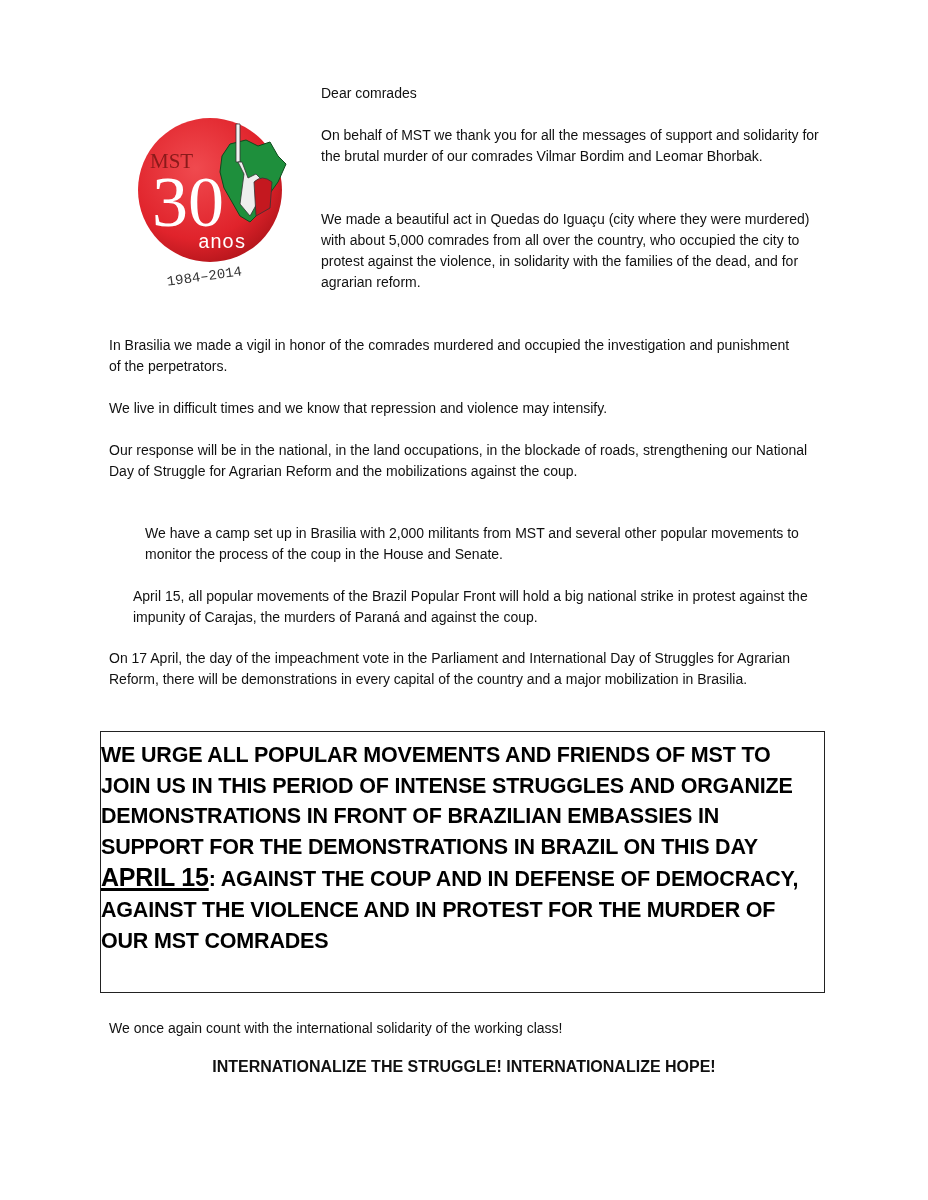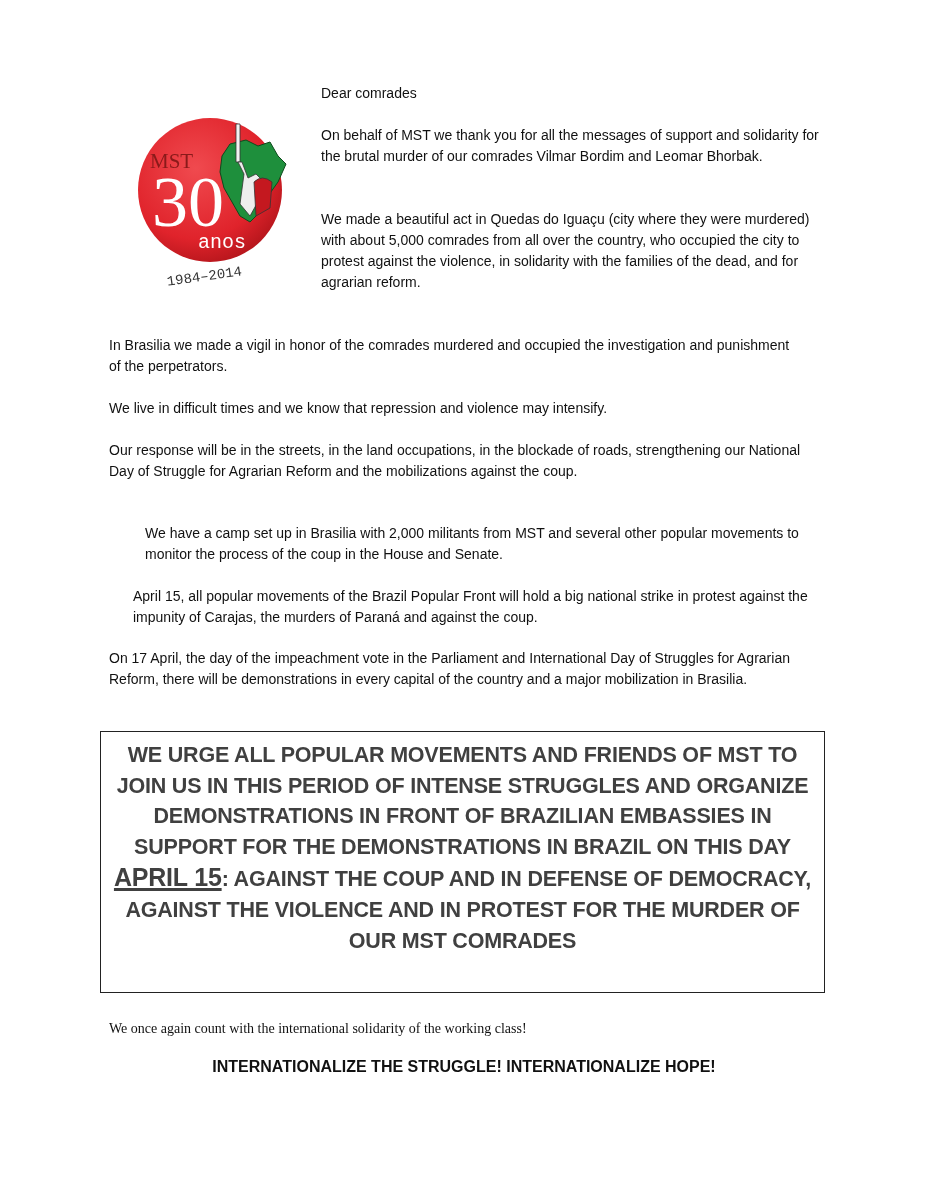--- a/index.html
+++ b/index.html
@@ -2,22 +2,22 @@
 <html><head>
 <meta charset="utf-8">
 <style>
   html, body { margin:0; padding:0; background:#ffffff; }
   body { width:928px; height:1200px; position:relative; overflow:hidden;
          font-family:"Liberation Sans", sans-serif; color:#111; }
   .p { position:absolute; font-size:14px; line-height:21px; margin:0; }
   .logo { position:absolute; left:128px; top:112px; width:180px; height:180px; }
   .urge-box { position:absolute; left:100px; top:731px; width:725px; height:262px;
               border:1.5px solid #222; box-sizing:border-box; }
-  .urge { position:absolute; left:0; right:0; top:8px; text-align:center;
-          color:#404040; font-weight:bold; font-size:21.5px; line-height:30.6px;
+  .urge { position:absolute; left:0; right:0; top:8px; 
+          color:#000000; font-weight:bold; font-size:21.5px; line-height:30.6px;
           letter-spacing:-0.2px; margin:0; }
   .urge .hl { text-decoration:underline; text-decoration-thickness:3px;
               font-size:25px; }
   .closing { position:absolute; left:0; width:928px; top:1058px; text-align:center;
              font-weight:bold; font-size:16px; margin:0; }
 </style>
 </head>
 <body>
 
 <div class="logo">
@@ -40,23 +40,23 @@
     <text x="38" y="168" font-family="Liberation Mono, monospace" font-size="14" fill="#333" transform="rotate(-8 80 160)">1984–2014</text>
   </svg>
 </div>
 
 <p class="p" style="left:321px; top:83px;">Dear comrades</p>
 <p class="p" style="left:321px; top:125px; width:500px;">On behalf of MST we thank you for all the messages of support and solidarity for the brutal murder of our comrades Vilmar Bordim and Leomar Bhorbak.</p>
 <p class="p" style="left:321px; top:209px; width:505px;">We made a beautiful act in Quedas do Iguaçu (city where they were murdered) with about 5,000 comrades from all over the country, who occupied the city to protest against the violence, in solidarity with the families of the dead, and for agrarian reform.</p>
 
 <p class="p" style="left:109px; top:335px; width:690px;">In Brasilia we made a vigil in honor of the comrades murdered and occupied the investigation and punishment of the perpetrators.</p>
 <p class="p" style="left:109px; top:398px; width:710px;">We live in difficult times and we know that repression and violence may intensify.</p>
-<p class="p" style="left:109px; top:440px; width:715px;">Our response will be in the streets, in the land occupations, in the blockade of roads, strengthening our National Day of Struggle for Agrarian Reform and the mobilizations against the coup.</p>
+<p class="p" style="left:109px; top:440px; width:715px;">Our response will be in the national, in the land occupations, in the blockade of roads, strengthening our National Day of Struggle for Agrarian Reform and the mobilizations against the coup.</p>
 <p class="p" style="left:109px; top:523px; width:690px;margin-left:36px;">We have a camp set up in Brasilia with 2,000 militants from MST and several other popular movements to monitor the process of the coup in the House and Senate.</p>
 <p class="p" style="left:109px; top:586px; width:725px;margin-left:24px;">April 15, all popular movements of the Brazil Popular Front will hold a big national strike in protest against the impunity of Carajas, the murders of Paraná and against the coup.</p>
 <p class="p" style="left:109px; top:648px; width:722px;">On 17 April, the day of the impeachment vote in the Parliament and International Day of Struggles for Agrarian Reform, there will be demonstrations in every capital of the country and a major mobilization in Brasilia.</p>
 
 <div class="urge-box">
   <p class="urge"><span>WE URGE ALL POPULAR MOVEMENTS AND FRIENDS OF MST TO JOIN US IN THIS PERIOD OF INTENSE STRUGGLES AND ORGANIZE DEMONSTRATIONS IN FRONT OF BRAZILIAN EMBASSIES IN SUPPORT FOR THE DEMONSTRATIONS IN BRAZIL ON THIS DAY </span><span class="hl">APRIL 15</span><span>: AGAINST THE COUP AND IN DEFENSE OF DEMOCRACY, AGAINST THE VIOLENCE AND IN PROTEST FOR THE MURDER OF OUR MST COMRADES</span></p>
 </div>
 
-<p class="p" style="left:109px; top:1018px; width:720px;font-family:Liberation Serif, serif;">We once again count with the international solidarity of the working class!</p>
+<p class="p" style="left:109px; top:1018px; width:720px;">We once again count with the international solidarity of the working class!</p>
 <p class="closing">INTERNATIONALIZE THE STRUGGLE! INTERNATIONALIZE HOPE!</p>
 
 </body></html>

